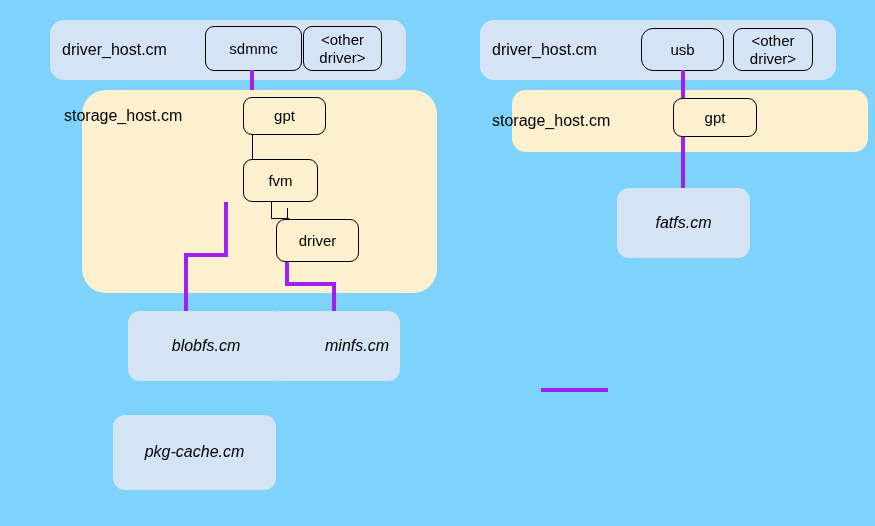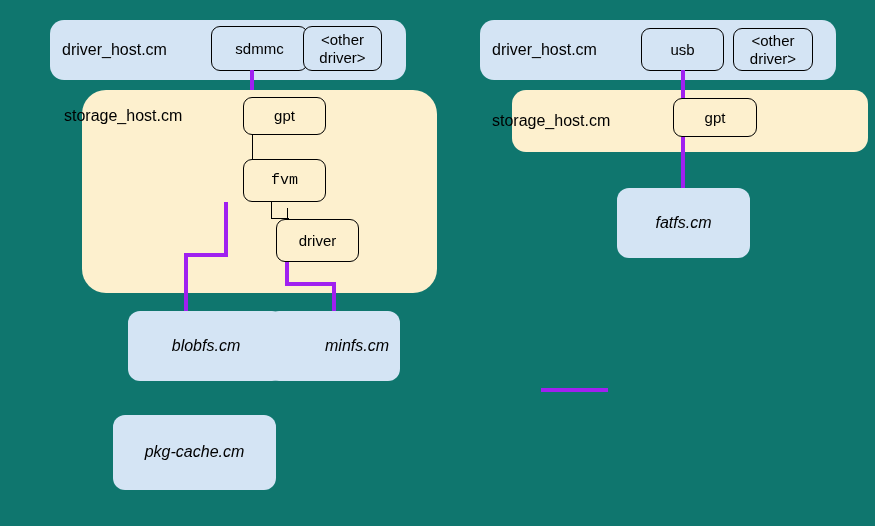--- a/index.html
+++ b/index.html
@@ -4,21 +4,21 @@
 <style>
   html, body {
     margin: 0;
     padding: 0;
     background: #000000;
   }
   #canvas {
     position: relative;
     width: 875px;
     height: 526px;
-    background: #0f766e;
+    background: #7dd3fc;
     overflow: hidden;
     font-family: "Liberation Sans", sans-serif;
   }
   .node {
     position: absolute;
     box-sizing: border-box;
     display: flex;
     align-items: center;
     justify-content: center;
     text-align: center;
@@ -73,35 +73,35 @@
   }
 </style>
 </head>
 <body>
 
 <div id="canvas">
 
   <div class="node host fill-blue" style="left:50px; top:20px; width:356px; height:60px;"></div>
   <div class="host-label" style="left:62px; top:20px; height:60px;">driver_host.cm</div>
 
-  <div class="node chip fill-blue" style="left:211px; top:26px; width:97px; height:45px;">sdmmc</div>
+  <div class="node chip fill-blue" style="left:205px; top:26px; width:97px; height:45px;">sdmmc</div>
 
   <div class="node chip fill-blue" style="left:303px; top:26px; width:79px; height:45px;">&lt;other
 driver&gt;</div>
 
   <div class="link link-v" style="left:250px; top:70px; height:29px;"></div>
 
   <div class="node host fill-cream" style="left:50px; top:90px; width:355px; height:203px; border-radius:24px;"></div>
   <div class="host-label" style="left:64px; top:97px; height:37px;">storage_host.cm</div>
 
   <div class="node chip fill-cream" style="left:211px; top:97px; width:83px; height:38px;">gpt</div>
 
   <div class="wire wire-v" style="left:252px; top:135px; height:25px;"></div>
 
-  <div class="node chip fill-cream" style="left:211px; top:159px; width:83px; height:43px;font-family:Liberation Mono, monospace;">fvm</div>
+  <div class="node chip fill-cream" style="left:211px; top:159px; width:75px; height:43px;">fvm</div>
 
   <div class="wire wire-v" style="left:271px; top:202px; height:17px;"></div>
   <div class="wire wire-h" style="left:271px; top:218px; width:18px;"></div>
   <div class="wire wire-v" style="left:287px; top:208px; height:12px;"></div>
 
   <div class="node chip fill-cream" style="left:244px; top:219px; width:83px; height:43px;">driver</div>
 
   <div class="link link-v" style="left:224px; top:202px; height:55px;"></div>
   <div class="link link-h" style="left:184px; top:253px; width:44px;"></div>
   <div class="link link-v" style="left:184px; top:253px; height:60px;"></div>
@@ -112,21 +112,21 @@
 
   <div class="node comp fill-blue" style="left:128px; top:311px; width:156px; height:70px;">blobfs.cm</div>
 
   <div class="node comp fill-blue" style="left:267px; top:311px; width:133px; height:70px;padding-left:47px;">minfs.cm</div>
 
   <div class="node comp fill-blue" style="left:113px; top:415px; width:163px; height:75px;">pkg-cache.cm</div>
 
   <div class="node host fill-blue" style="left:480px; top:20px; width:356px; height:60px;"></div>
   <div class="host-label" style="left:492px; top:20px; height:60px;">driver_host.cm</div>
 
-  <div class="node chip fill-blue" style="left:641px; top:28px; width:83px; height:43px;">usb</div>
+  <div class="node chip fill-blue" style="left:641px; top:28px; width:83px; height:43px;border-radius:12px;">usb</div>
 
   <div class="node chip fill-blue" style="left:733px; top:28px; width:80px; height:43px;">&lt;other
 driver&gt;</div>
 
   <div class="link link-v" style="left:681px; top:70px; height:20px;"></div>
 
   <div class="node host fill-cream" style="left:480px; top:90px; width:356px; height:62px;"></div>
   <div class="host-label" style="left:492px; top:90px; height:62px;">storage_host.cm</div>
 
   <div class="link link-v" style="left:681px; top:90px; height:8px;"></div>

